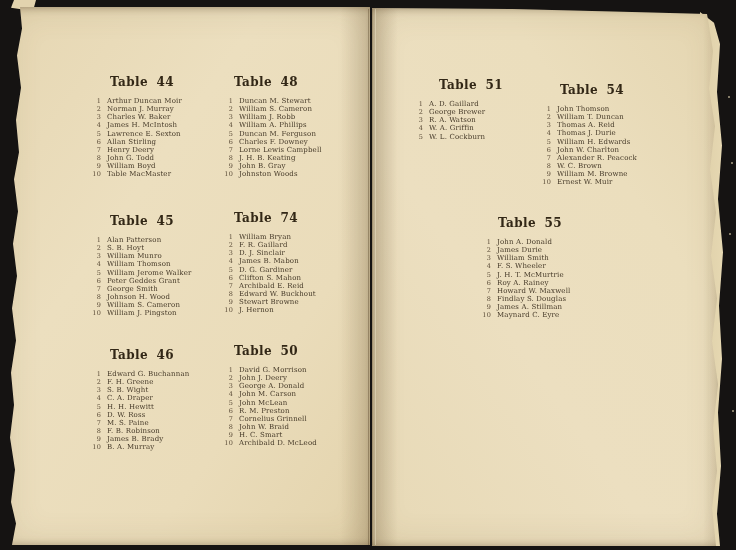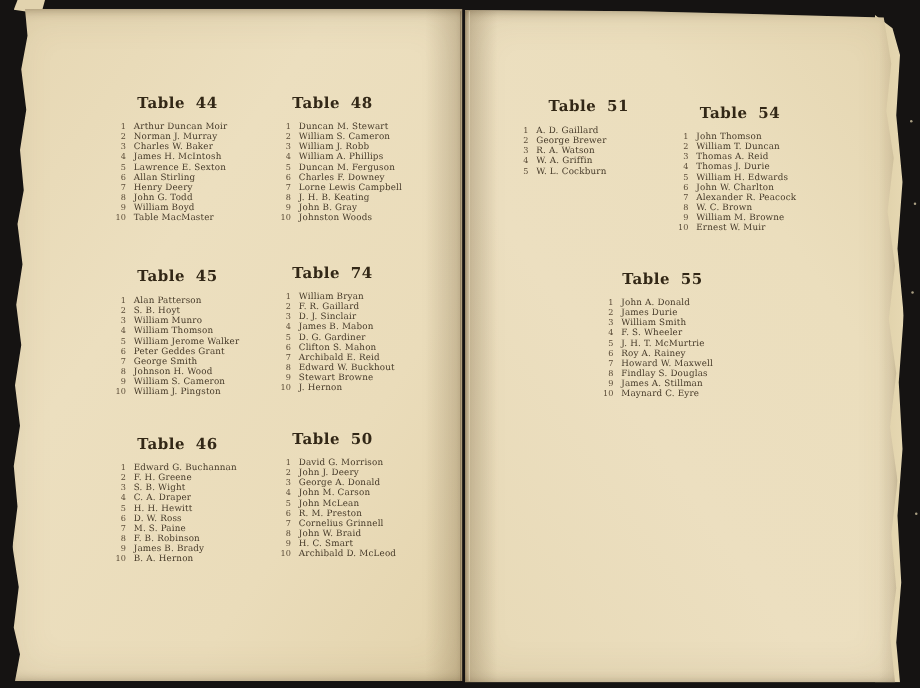--- a/index.html
+++ b/index.html
@@ -297,21 +297,21 @@
         <div class="roster-row">
           <span class="seat-num">8</span>
           <span class="guest-name">F. B. Robinson</span>
         </div>
         <div class="roster-row">
           <span class="seat-num">9</span>
           <span class="guest-name">James B. Brady</span>
         </div>
         <div class="roster-row">
           <span class="seat-num">10</span>
-          <span class="guest-name">B. A. Hernon</span>
+          <span class="guest-name">B. A. Murray</span>
         </div>
       </div>
       <div class="table-block pos-50">
         <div class="tbl-title">Table 50</div>
         <div class="roster-row">
           <span class="seat-num">1</span>
           <span class="guest-name">David G. Morrison</span>
         </div>
         <div class="roster-row">
           <span class="seat-num">2</span>

